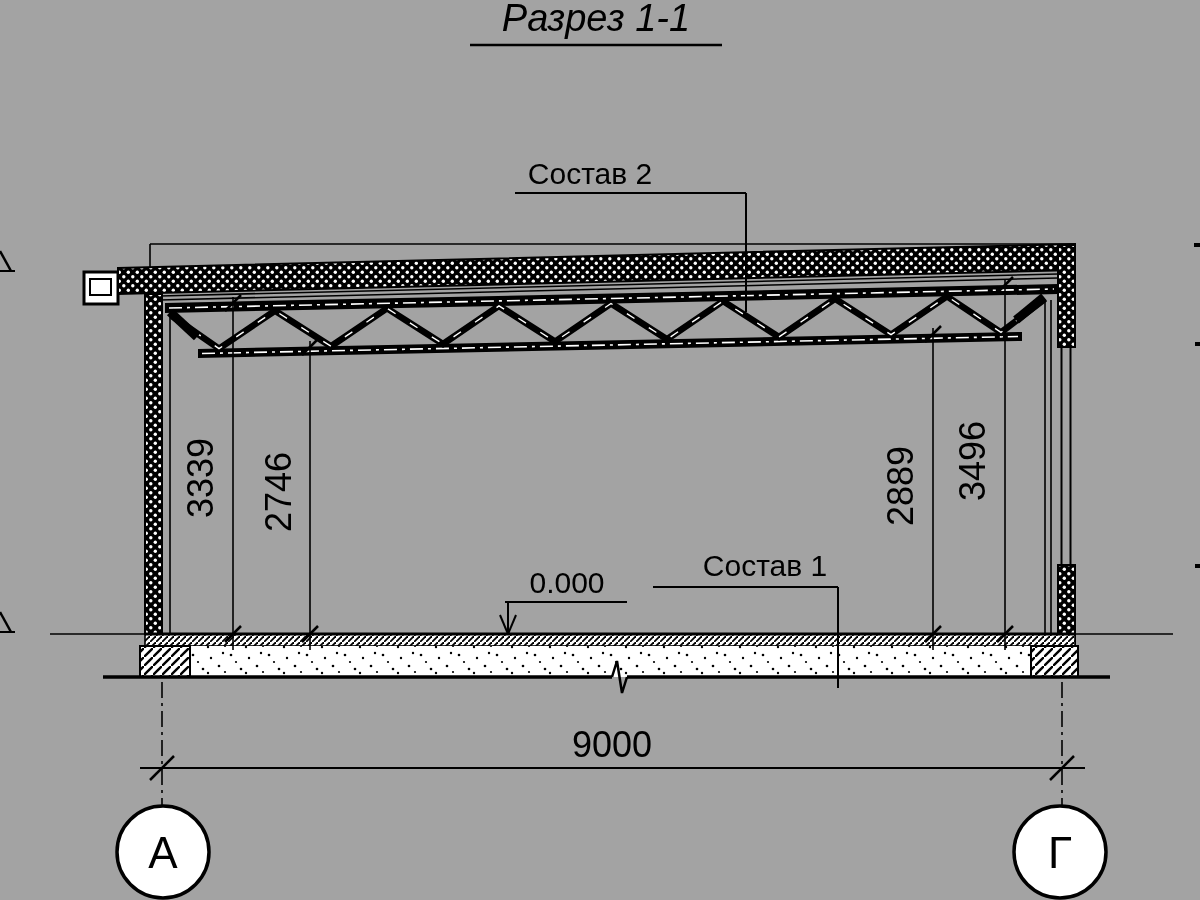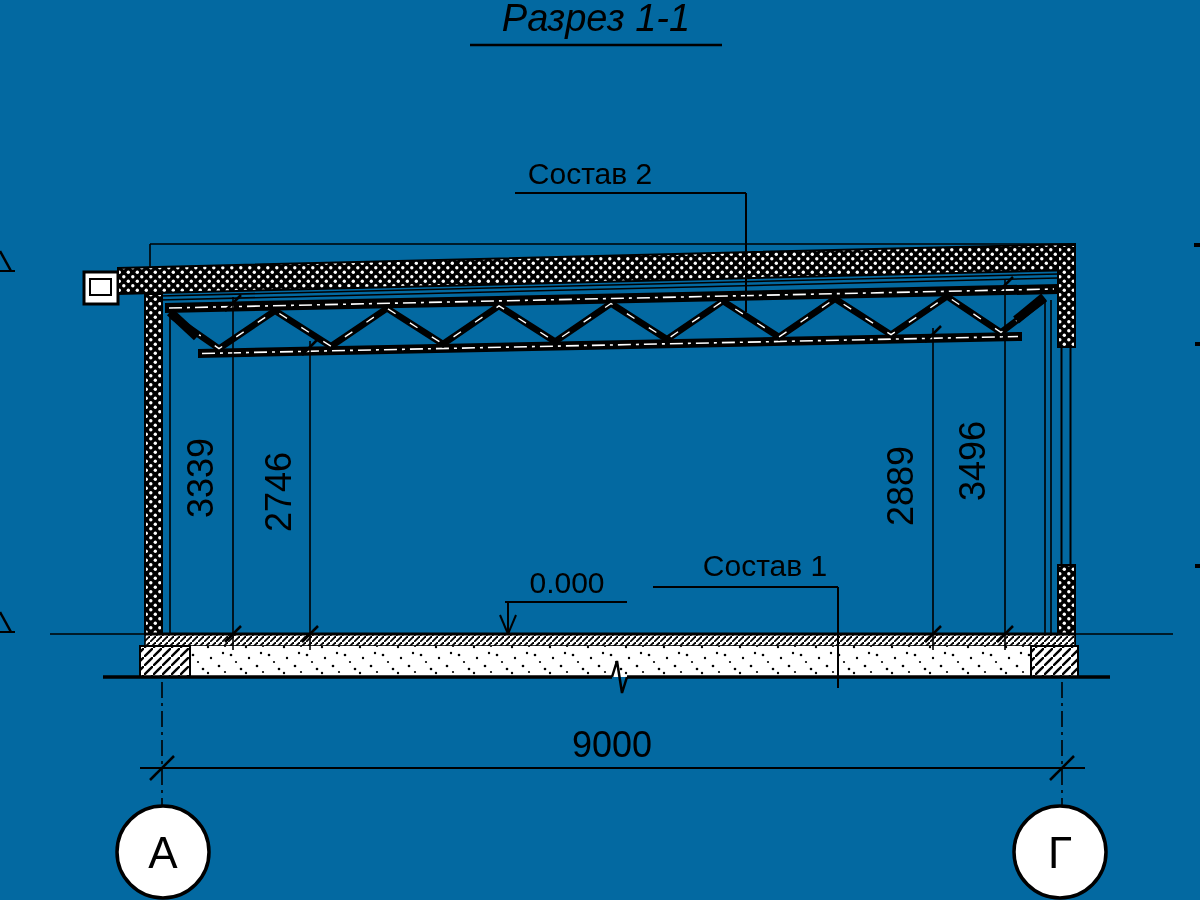--- a/index.html
+++ b/index.html
@@ -1,16 +1,16 @@
 <!DOCTYPE html>
 <html><head>
 <meta charset="utf-8">
 <style>
   html,body{margin:0;padding:0;background:#ffffff;}
-  .stage{width:1200px;height:900px;background:#0369a1;position:relative;overflow:hidden;}
+  .stage{width:1200px;height:900px;background:#a3a3a3;position:relative;overflow:hidden;}
   svg{display:block}
   .ln{stroke:#000;fill:none}
   .s15{stroke-width:1.6}
   .s2{stroke-width:2}
   .s25{stroke-width:2.5}
   .s3{stroke-width:3}
   .s35{stroke-width:3.5}
   .bar{stroke:#000;fill:none;stroke-width:6.5}
   .thickbar{stroke:#000;fill:none;stroke-width:9}
   .blk{fill:#000;stroke:none}

